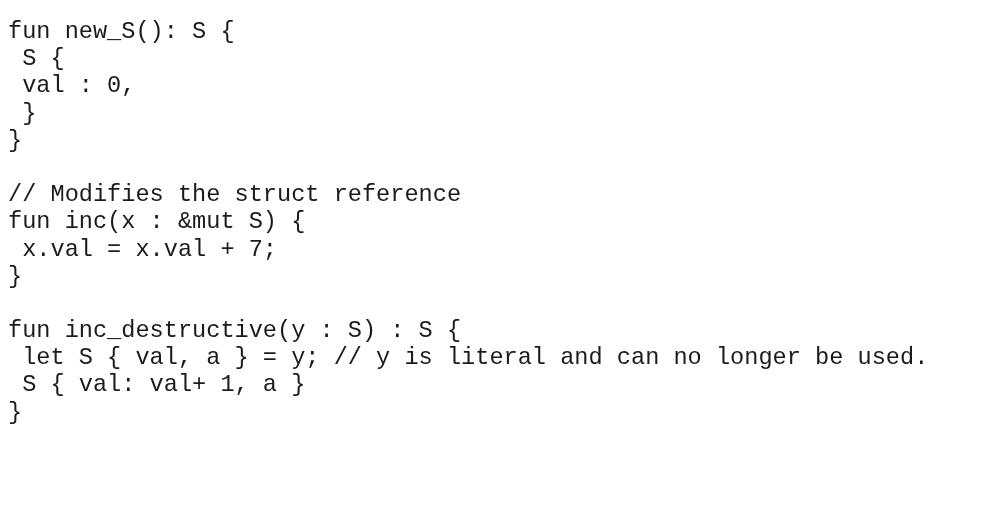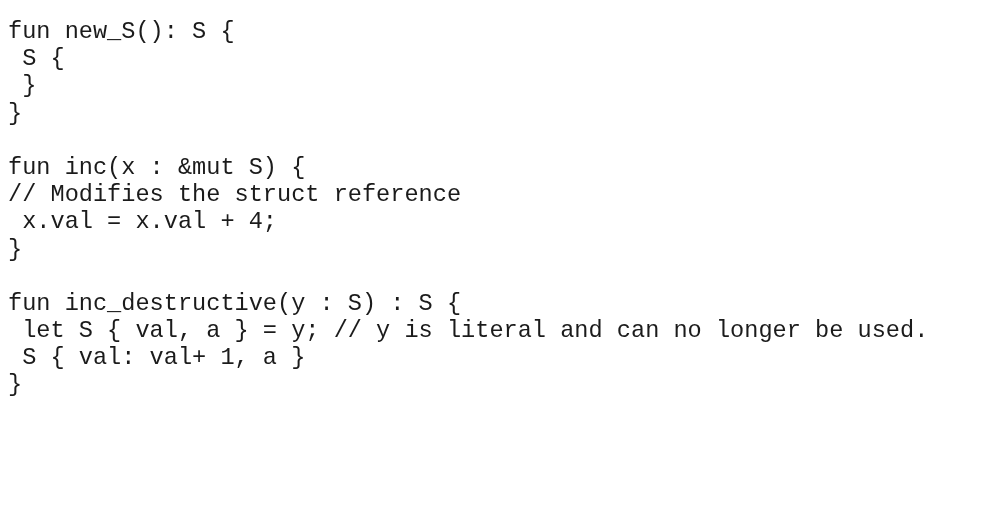--- a/index.html
+++ b/index.html
@@ -39,25 +39,26 @@
   .code-line.blank {
     color: transparent;
   }
 </style>
 </head>
 <body>
 
 <div id="code-listing">
   <code class="code-line">fun new_S(): S {</code>
   <code class="code-line"> S {</code>
+  <code class="code-line"> val : 0,</code>
   <code class="code-line"> }</code>
   <code class="code-line">}</code>
   <code class="code-line blank"></code>
+  <code class="code-line">// Modifies the struct reference</code>
   <code class="code-line">fun inc(x : &amp;mut S) {</code>
-  <code class="code-line">// Modifies the struct reference</code>
-  <code class="code-line"> x.val = x.val + 4;</code>
+  <code class="code-line"> x.val = x.val + 7;</code>
   <code class="code-line">}</code>
   <code class="code-line blank"></code>
   <code class="code-line">fun inc_destructive(y : S) : S {</code>
   <code class="code-line"> let S { val, a } = y; // y is literal and can no longer be used.</code>
   <code class="code-line"> S { val: val+ 1, a }</code>
   <code class="code-line">}</code>
 </div>
 
 </body></html>

